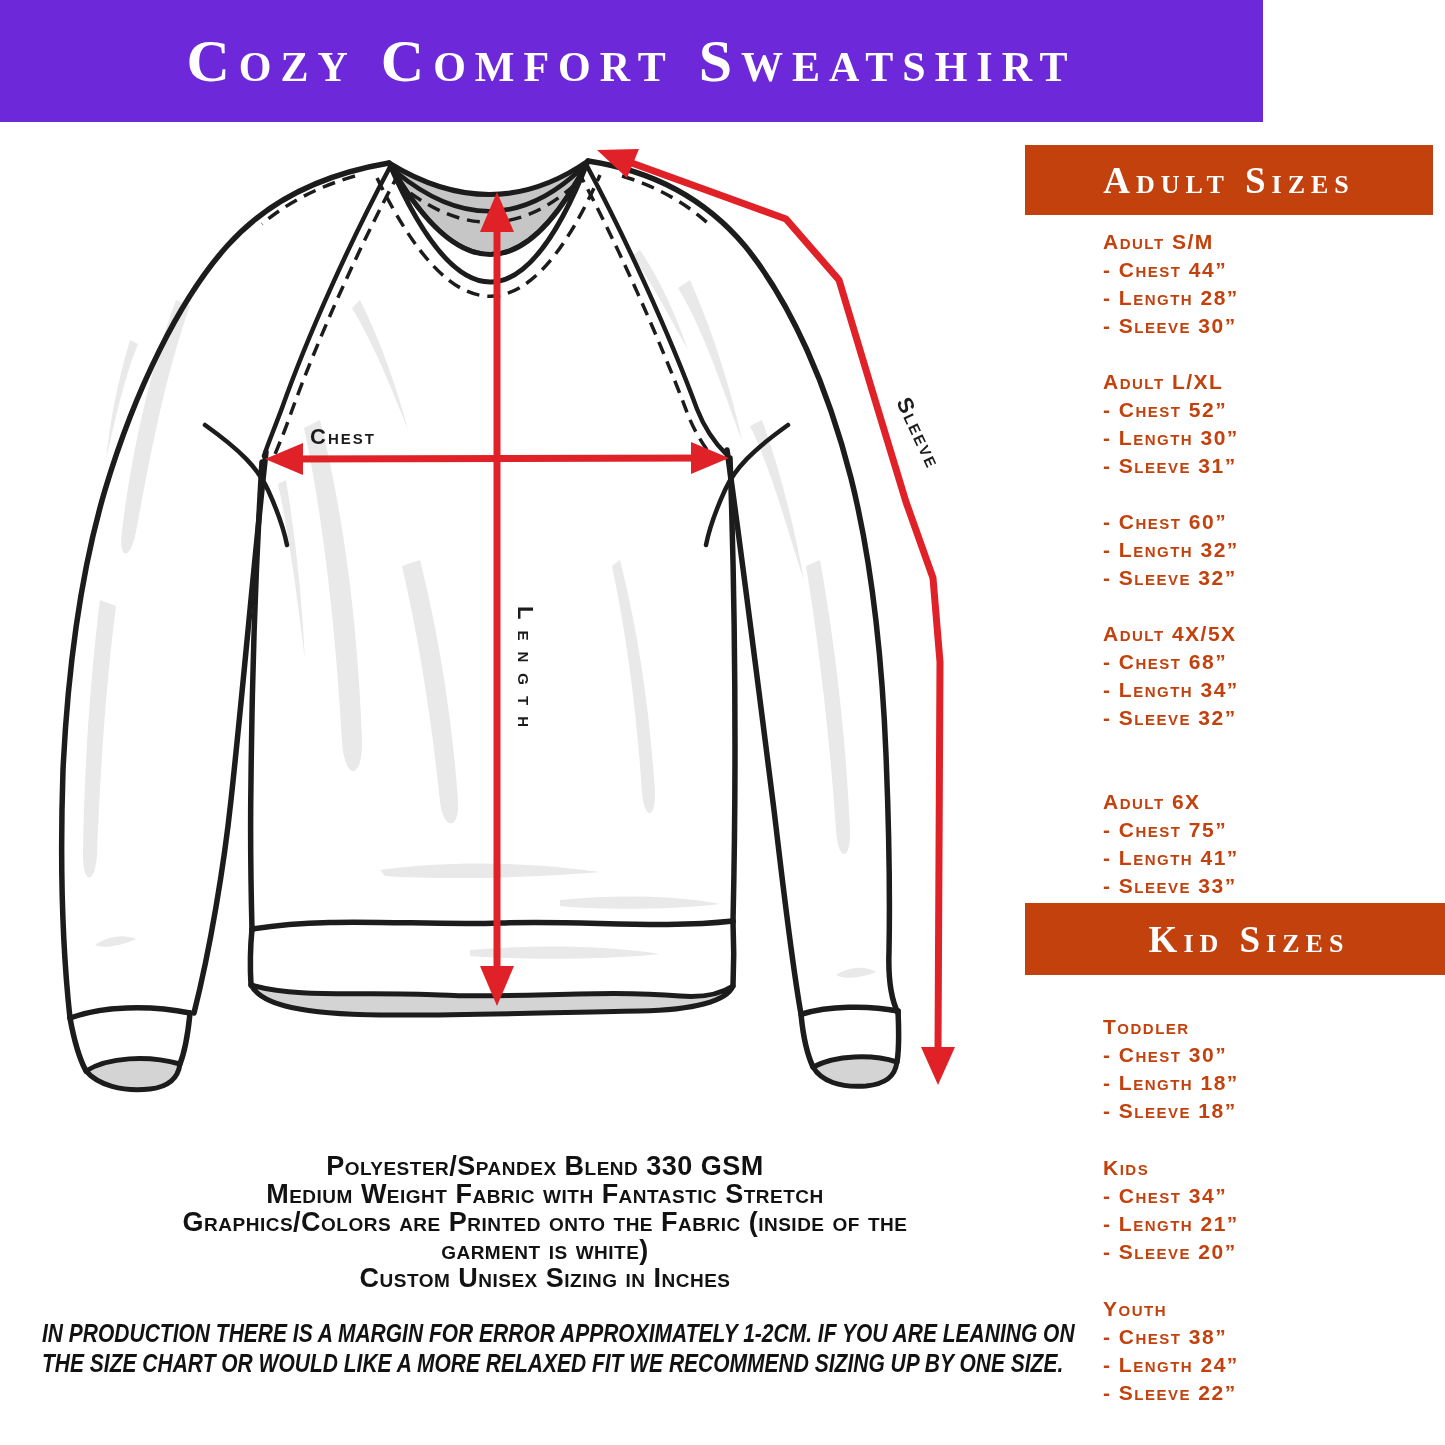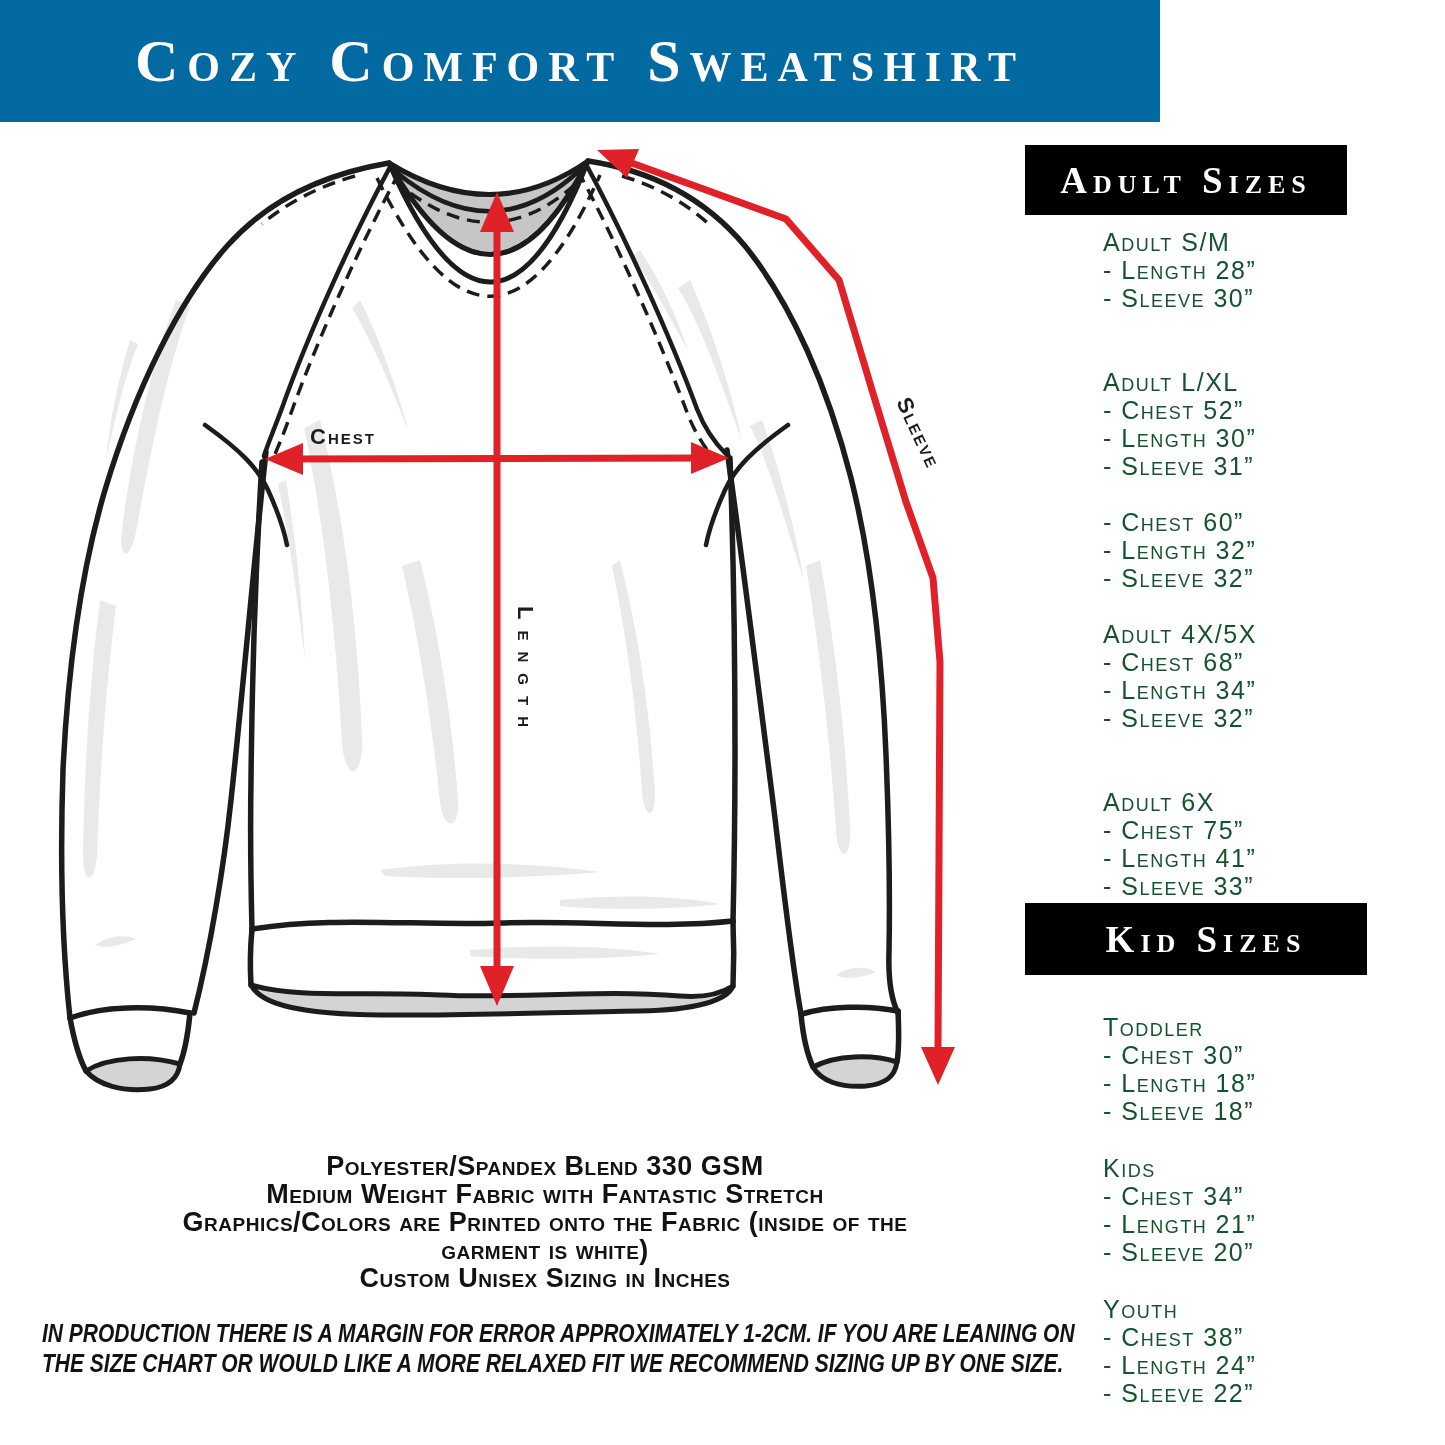--- a/index.html
+++ b/index.html
@@ -2,40 +2,40 @@
 <html><head>
 <meta charset="utf-8">
 <style>
   html,body{margin:0;padding:0;}
   body{
     width:1445px;height:1445px;position:relative;background:#ffffff;
     font-family:"Liberation Sans", sans-serif;overflow:hidden;color:#151515;
   }
   
   .banner{
-    position:absolute;left:0;top:0;width:1160px;height:122px;background:#0369a1;
+    position:absolute;left:0;top:0;width:1263px;height:122px;background:#6d28d9;
     display:flex;align-items:center;justify-content:center;
   }
   .banner-title{
     font-family:"Liberation Serif", serif;font-variant:small-caps;font-weight:700;
     font-size:60px;letter-spacing:9px;color:#ffffff;white-space:nowrap;
   }
   
   .size-head{
-    position:absolute;left:1025px;width:322px;background:#000000;color:#ffffff;
+    position:absolute;left:1025px;width:408px;background:#c2410c;color:#ffffff;
     display:flex;align-items:center;justify-content:center;
     font-family:"Liberation Serif", serif;font-variant:small-caps;font-weight:700;
     font-size:37px;letter-spacing:6px;white-space:nowrap;
   }
   #adult-head{top:145px;height:70px;}
   #kid-head{top:903px;height:72px;padding-left:20px;}
   .size-block{
     position:absolute;left:1103px;width:310px;
-    font-variant:small-caps;font-weight:400;font-size:25px;letter-spacing:1.5px;
-    line-height:28px;color:#14532d;white-space:nowrap;
+    font-variant:small-caps;font-weight:700;font-size:21px;letter-spacing:1.5px;
+    line-height:28px;color:#c2410c;white-space:nowrap;
   }
   
   .details{
     position:absolute;left:55px;top:1152px;width:980px;
     font-variant:small-caps;font-weight:700;font-size:27px;letter-spacing:.5px;
     line-height:28px;color:#121212;white-space:nowrap;text-align:center;
   }
   .disclaimer{
     position:absolute;left:42px;top:1318px;
     font-style:italic;font-weight:700;font-size:25px;line-height:30px;
@@ -156,20 +156,21 @@
     <text class="lbl" x="343" y="444" text-anchor="middle">Chest</text>
     <text class="lbl lbl-length" transform="translate(518,672) rotate(90)" text-anchor="middle">Length</text>
     <text class="lbl" transform="translate(912,436) rotate(65)" text-anchor="middle">Sleeve</text>
   </g>
 </svg>
 
 <div class="size-head" id="adult-head">Adult Sizes</div>
 
 <div class="size-block" style="top:228px">
   <div>Adult S/M</div>
+  <div>- Chest 44”</div>
   <div>- Length 28”</div>
   <div>- Sleeve 30”</div>
 </div>
 <div class="size-block" style="top:368px">
   <div>Adult L/XL</div>
   <div>- Chest 52”</div>
   <div>- Length 30”</div>
   <div>- Sleeve 31”</div>
 </div>
 <div class="size-block" style="top:508px">

